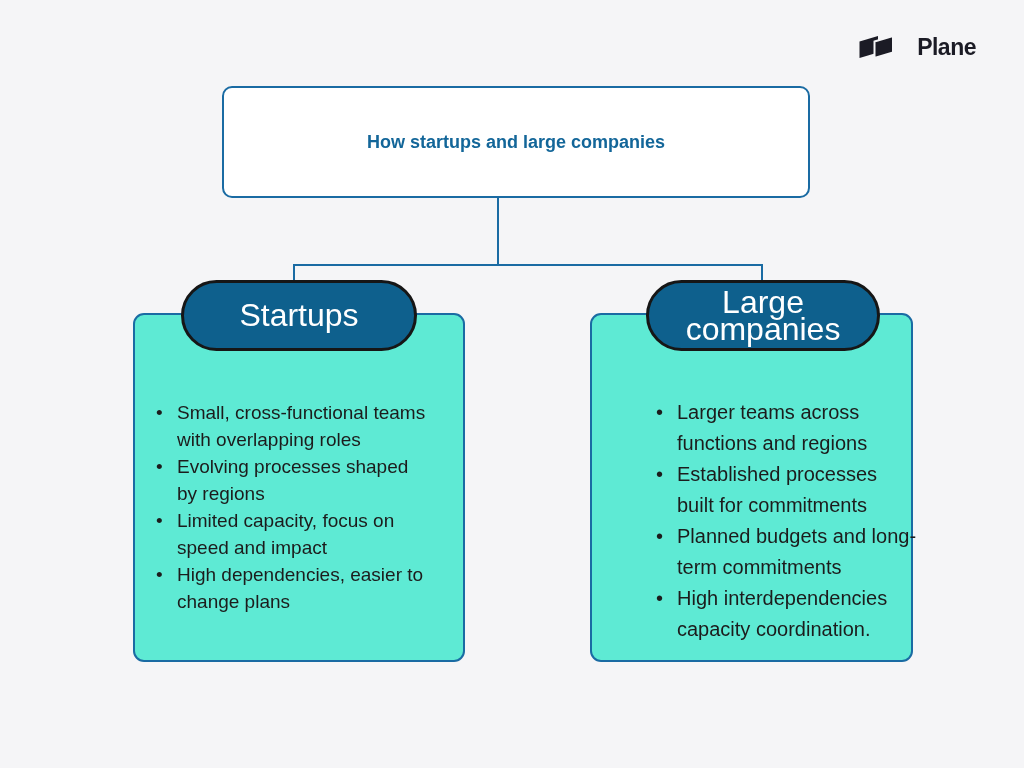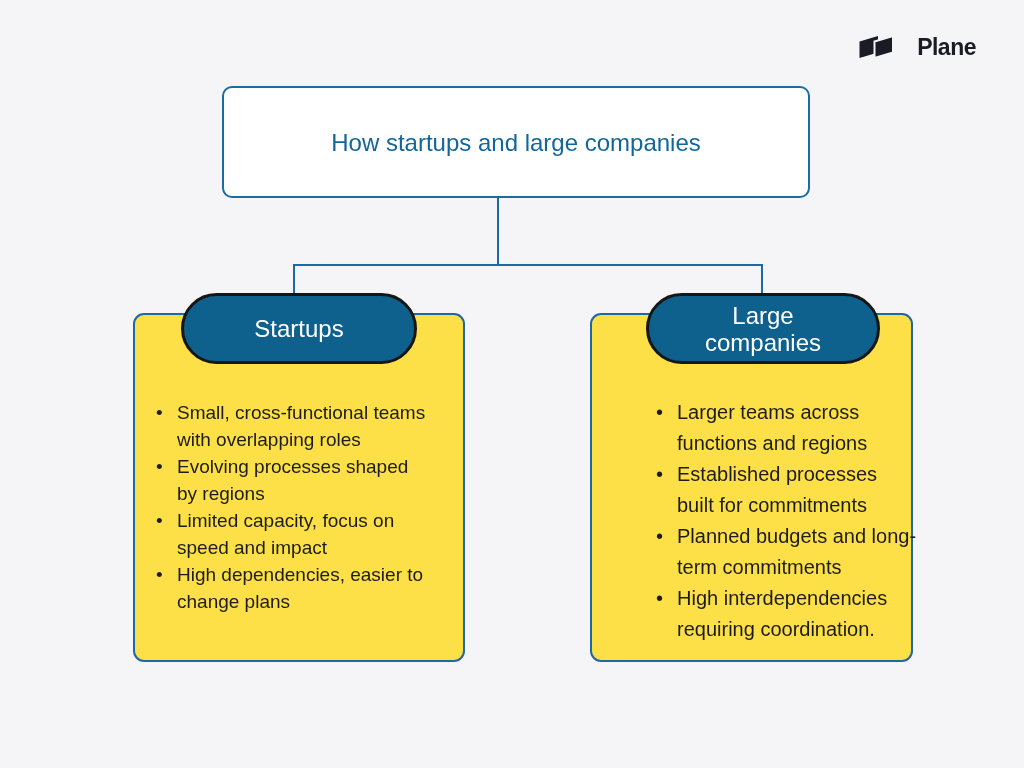--- a/index.html
+++ b/index.html
@@ -41,42 +41,42 @@
     background: #ffffff;
     border: 2px solid #1a6ba3;
     border-radius: 10px;
     box-sizing: border-box;
     display: flex;
     align-items: center;
     justify-content: center;
   }
   .title-box h1 {
     margin: 0;
-    font-size: 24px;
+    font-size: 18px;
     line-height: 33px;
-    font-weight: 400;
+    font-weight: 700;
     color: #136699;
     text-align: center;
   }
   .title-box h1 span { display: block; }
 
   
   .connectors {
     position: absolute;
     left: 0;
     top: 0;
     pointer-events: none;
   }
 
   
   .box {
     position: absolute;
     top: 313px;
     height: 349px;
-    background: #fde047;
+    background: #5eead4;
     border: 2px solid #1a6ba3;
     border-radius: 11px;
     box-sizing: border-box;
   }
   .box-left  { left: 133px; width: 332px; }
   .box-right { left: 590px; width: 323px; }
 
   .box ul {
     list-style: none;
     margin: 0;
@@ -101,32 +101,32 @@
   .box li::before {
     content: "\2022";
     position: absolute;
     left: -21px;
     top: 0;
   }
 
   
   .pill {
     position: absolute;
-    top: 293px;
+    top: 280px;
     height: 71px;
     background: #0e608d;
     border: 3px solid #161616;
     border-radius: 36px;
     box-sizing: border-box;
     display: flex;
     flex-direction: column;
     align-items: center;
     justify-content: center;
     color: #ffffff;
-    font-size: 24px;
+    font-size: 32px;
     line-height: 27px;
     text-align: center;
   }
   .pill span { display: block; }
   .pill-left  { left: 181px; width: 236px; }
   .pill-right { left: 646px; width: 234px; }
 </style>
 </head>
 <body>
 
@@ -160,21 +160,21 @@
       <li>Limited capacity, focus on speed and impact</li>
       <li>High dependencies, easier to change plans</li>
     </ul>
   </section>
 
   <section class="box box-right">
     <ul>
       <li>Larger teams across functions and regions</li>
       <li>Established processes built for commitments</li>
       <li>Planned budgets and long-term commitments</li>
-      <li>High interdependencies requiring coordination.</li>
+      <li>High interdependencies capacity coordination.</li>
     </ul>
   </section>
 
   <div class="pill pill-left">
     <span>Startups</span>
   </div>
 
   <div class="pill pill-right">
     <span>Large</span>
     <span>companies</span>

